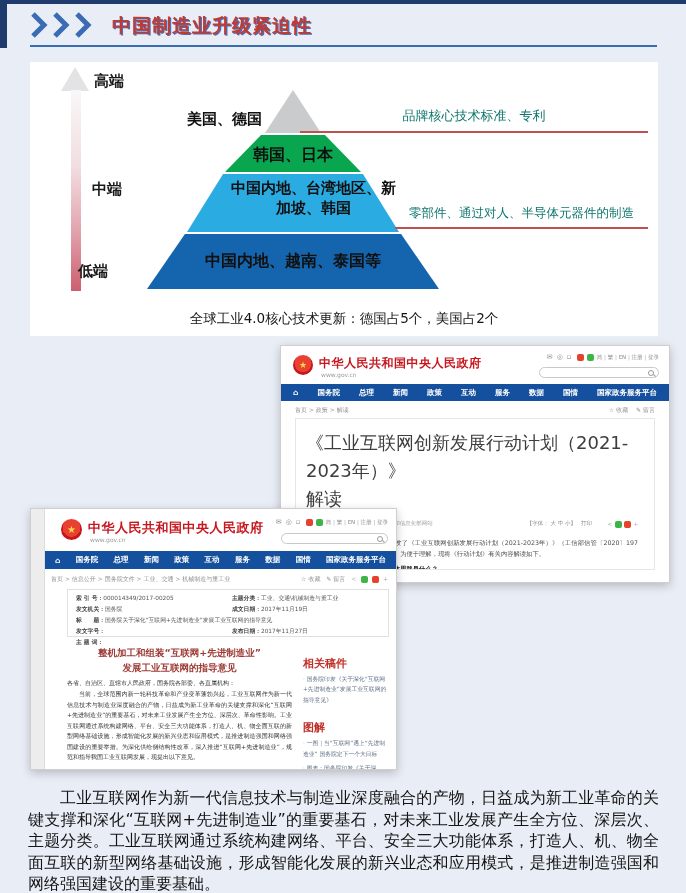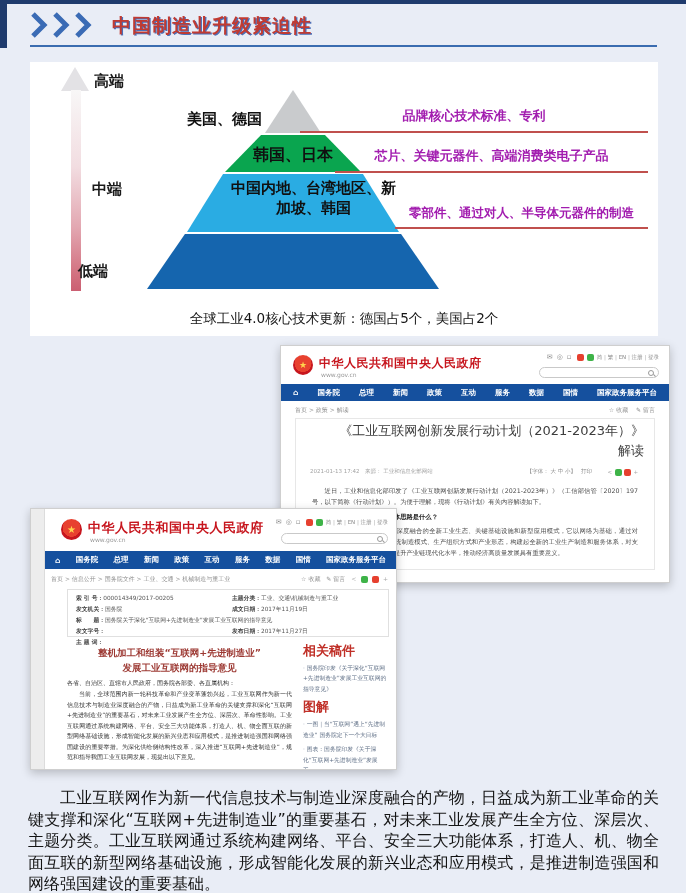--- a/index.html
+++ b/index.html
@@ -25,21 +25,21 @@
   .tier{position:absolute;}
   .t1{left:235px;top:28px;width:56px;height:43px;background:#c9cbcd;
       clip-path:polygon(50% 0,100% 100%,0 100%);filter:drop-shadow(4px 2px 1px rgba(90,90,90,.45));}
   .t2{left:195px;top:73px;width:136px;height:37px;background:#0aa54f;
       clip-path:polygon(26.5% 0,73.5% 0,100% 100%,0 100%);filter:drop-shadow(4px 2px 1px rgba(90,90,90,.45));}
   .t3{left:157px;top:112px;width:212px;height:58px;background:#2aace3;
       clip-path:polygon(17% 0,83% 0,100% 100%,0 100%);filter:drop-shadow(4px 2px 1px rgba(90,90,90,.45));}
   .t4{left:117px;top:172px;width:292px;height:55px;background:#1565ae;
       clip-path:polygon(13% 0,87% 0,100% 100%,0 100%);filter:drop-shadow(4px 2px 1px rgba(90,90,90,.45));}
   .tier-name{font-weight:bold;color:#101010;}
-  .desc{border-bottom:2px solid #c0504d;color:#a21caf;font-weight:bold;}
+  .desc{border-bottom:2px solid #c0504d;color:#0f766e;}
   .pyr-caption{left:0;top:248px;width:100%;text-align:center;font-size:13.5px;color:#151515;}
 
   
   .gov-card{background:#fff;border:1px solid #cfcfcf;box-shadow:0 3px 9px rgba(0,0,0,.22);overflow:hidden;}
   .emblem{border-radius:50%;background:radial-gradient(circle at 50% 42%,#e8412f 0 55%,#c7161e 56% 100%);
           color:#ffd34d;text-align:center;}
   .site-name{font-weight:bold;color:#c7161e;letter-spacing:.5px;}
   .site-url{color:#9a9a9a;}
   .topbar{color:#8a8a8a;display:flex;align-items:center;gap:3px;}
   .mini-ic{display:inline-block;width:7px;height:7px;line-height:7px;font-size:7px;color:#8a8a8a;}
@@ -51,42 +51,42 @@
   .mag::after{content:"";position:absolute;left:4px;top:4px;width:3px;height:1px;background:#9a9a9a;transform:rotate(45deg);}
   .gov-nav{position:absolute;background:#15509e;display:flex;align-items:center;color:#fff;}
   .gov-nav span{flex:0 0 auto;font-weight:bold;color:#fff;}
   .crumb{color:#8f8f8f;}
   .crumb-act{color:#8f8f8f;}
 
   
   .s1{left:280px;top:345px;width:388px;height:236px;}
   .s1 .gov-nav{left:0;right:0;top:38px;height:17px;padding:0 12px;gap:0;justify-content:space-between;font-size:7.5px;}
   .art-box{position:absolute;left:14px;top:72px;width:358px;height:150px;border:1px solid #e7e7e7;overflow:hidden;}
-  .art-title{margin:2px 10px 0;text-align:right;font-size:13px;color:#3d3d3d;line-height:1.55;}
+  .art-title{margin:10px 10px 0;text-align:left;font-size:18px;color:#3d3d3d;line-height:1.55;}
   .art-meta{position:relative;margin:7px 14px 0;font-size:5.5px;color:#a3a3a3;height:9px;}
   .art-body{margin:8px 16px 0;font-size:6.3px;color:#4a4a4a;line-height:1.75;text-align:justify;}
   .art-body p{margin:0 0 4px;text-indent:2em;}
   .art-body h5{margin:2px 0 3px;font-size:6.3px;color:#222;}
 
   
   .s2{left:30px;top:508px;width:365px;height:260px;}
   .gutter{position:absolute;left:0;top:0;bottom:0;width:13px;background:#ededed;border-right:1px solid #dcdcdc;}
   .s2 .gov-nav{left:14px;right:0;top:42px;height:18px;padding:0 10px;justify-content:space-between;font-size:7.5px;}
   .meta-box{position:absolute;left:36px;top:80px;width:322px;height:48px;border:1px solid #e0e0e0;
             padding:4px 8px;box-sizing:border-box;font-size:5.8px;color:#555;}
   .meta-grid{display:grid;grid-template-columns:1fr 1fr;column-gap:8px;row-gap:2px;}
   .meta-grid .full{grid-column:1 / span 2;}
   .mlabel{color:#3e3e3e;font-weight:bold;}
   .doc-title{position:absolute;left:36px;top:136px;width:225px;text-align:center;
              font-size:9.5px;font-weight:bold;color:#9c3832;line-height:1.6;}
   .saluta{position:absolute;left:36px;top:170px;width:225px;font-size:6px;color:#333;}
   .doc-body{position:absolute;left:36px;top:180px;width:225px;font-size:6px;color:#333;
             line-height:1.75;text-align:justify;text-indent:2em;}
   .side{position:absolute;left:272px;top:132px;width:86px;}
-  .side-h{font-size:13px;font-weight:bold;color:#c03028;margin:1px 0 3px;}
+  .side-h{font-size:11px;font-weight:bold;color:#c03028;margin:15px 0 3px;}
   .side-item{font-size:5.8px;color:#5f6f86;line-height:1.8;margin:0 0 4px;}
   .side-item::before{content:"· ";color:#5f6f86;}
 
   
   .footer-p{left:28px;top:787px;width:631px;font-size:16px;line-height:21.5px;color:#141414;
             text-align:justify;text-indent:2em;}
 </style>
 </head>
 <body>
 
@@ -111,23 +111,23 @@
 
     <div class="tier t1"></div>
     <div class="tier t2"></div>
     <div class="tier t3"></div>
     <div class="tier t4"></div>
 
     <div class="abs tier-name" style="left:120px;top:48px;width:112px;text-align:right;font-size:15px;">美国、德国</div>
     <div class="abs tier-name" style="left:195px;top:83px;width:136px;text-align:center;font-size:16px;">韩国、日本</div>
     <div class="abs tier-name preline" style="left:150px;top:116px;width:235px;padding-left:16px;font-size:15px;line-height:1.35;">中国内地、台湾地区、新
 加坡、韩国</div>
+    <div class="abs tier-name" style="left:117px;top:189px;width:292px;text-align:center;font-size:16px;">中国内地、越南、泰国等</div>
 
     <div class="abs desc" style="left:270px;top:45px;width:348px;text-align:center;font-size:13px;padding-bottom:6px;">品牌核心技术标准、专利</div>
-    <div class="abs desc" style="left:305px;top:85px;width:313px;text-align:center;font-size:13px;padding-bottom:6px;">芯片、关键元器件、高端消费类电子产品</div>
     <div class="abs desc" style="left:365px;top:143px;width:253px;text-align:center;font-size:12.5px;padding-bottom:5px;">零部件、通过对人、半导体元器件的制造</div>
 
     <div class="abs pyr-caption">全球工业4.0核心技术更新：德国占5个，美国占2个</div>
   </div>
 
   <div class="abs gov-card s1">
     <div class="abs emblem" style="left:12px;top:9px;width:20px;height:20px;font-size:9px;line-height:20px;">★</div>
     <div class="abs site-name" style="left:38px;top:9px;font-size:12px;">中华人民共和国中央人民政府</div>
     <div class="abs site-url" style="left:40px;top:25px;font-size:6px;">www.gov.cn</div>
     <div class="abs topbar" style="right:10px;top:8px;font-size:5.5px;">

